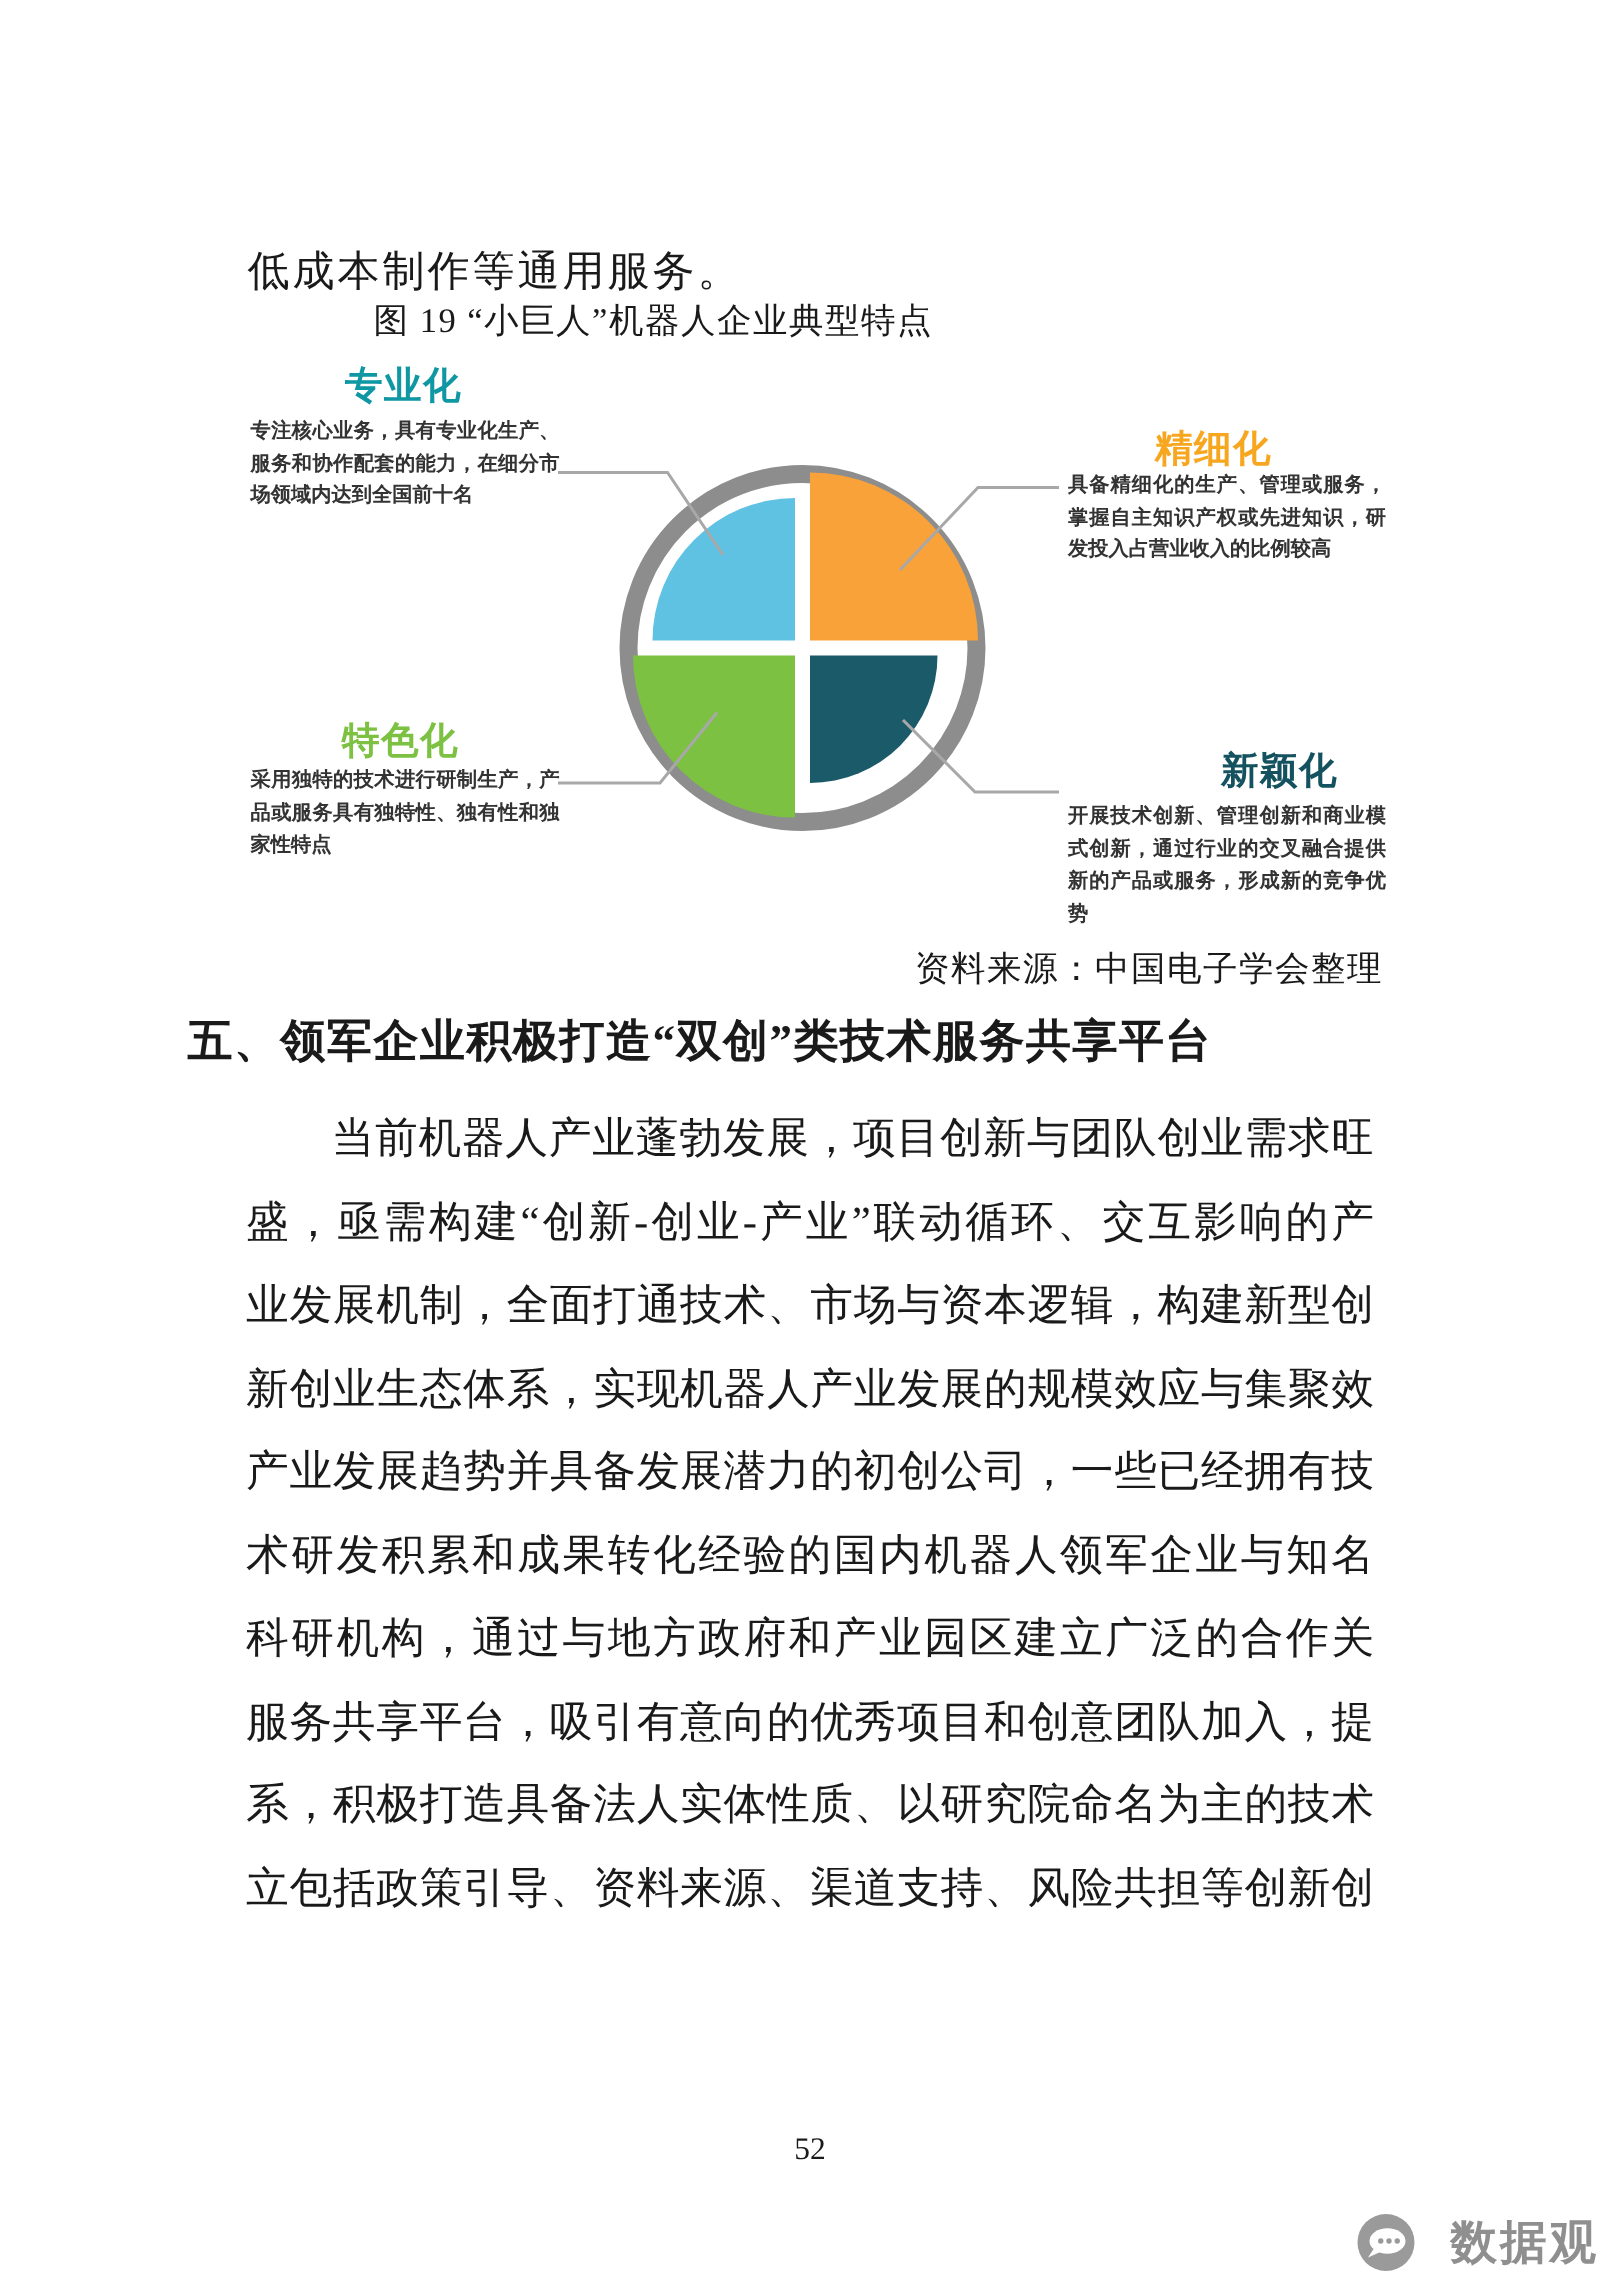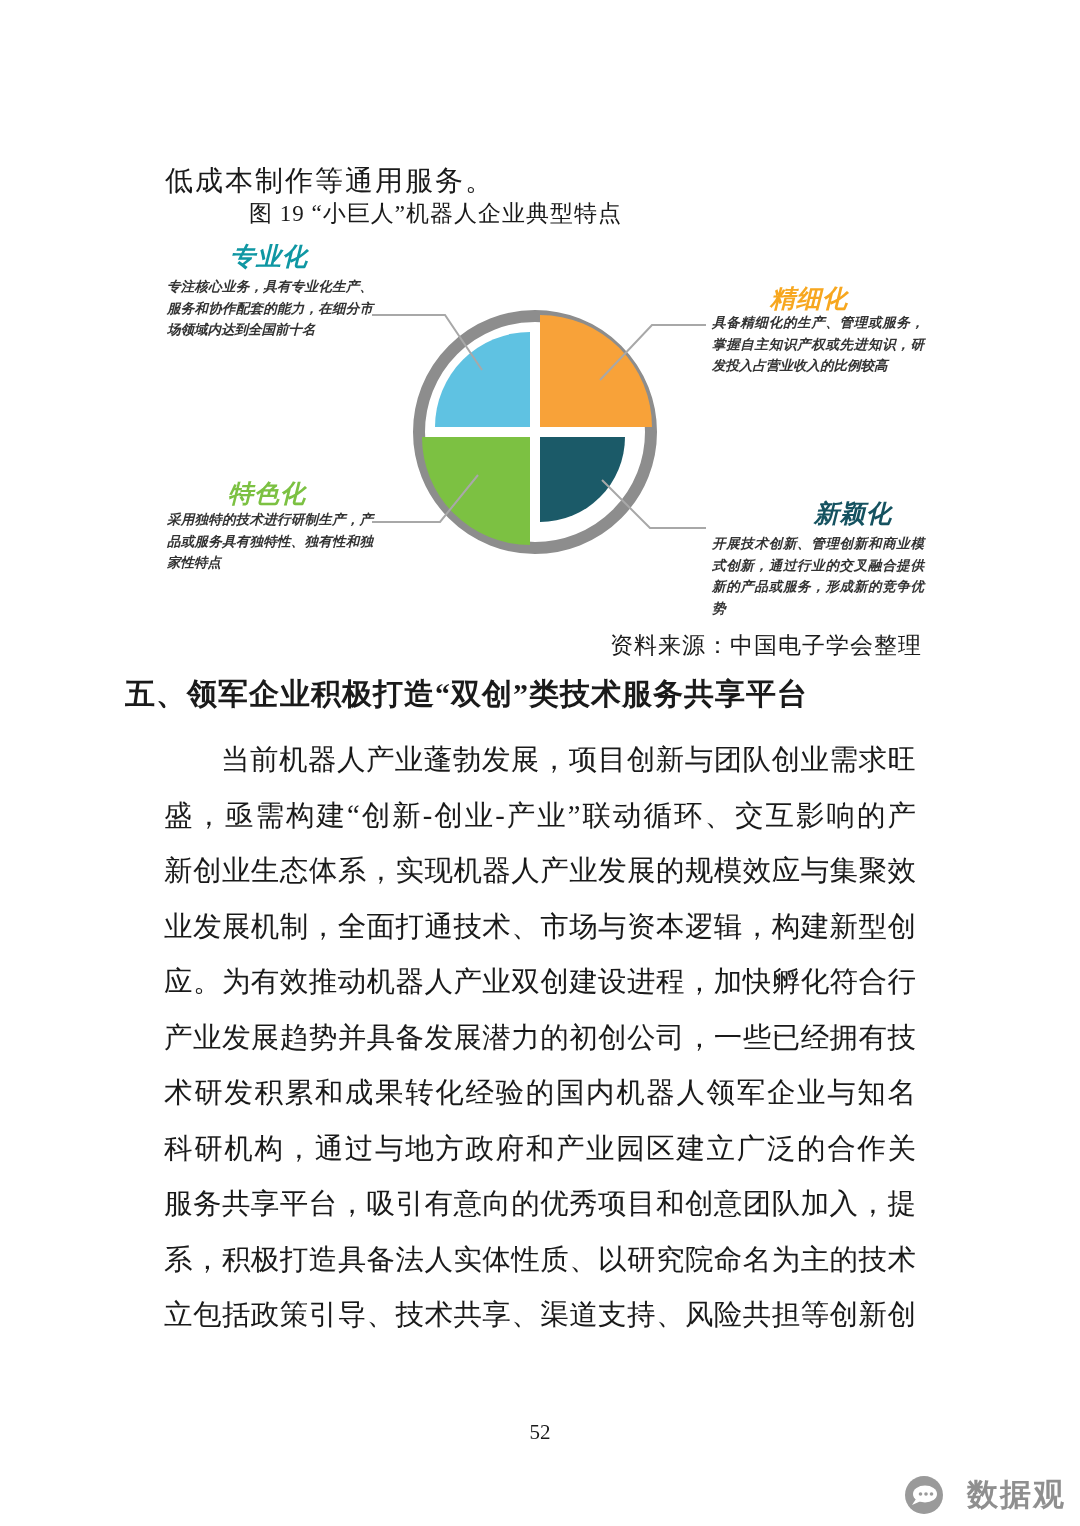--- a/index.html
+++ b/index.html
@@ -13,21 +13,21 @@
   }
   .intro{
     position:absolute;left:165px;top:134px;
     font-size:28px;letter-spacing:2px;
   }
   .caption{
     position:absolute;left:0;top:198px;width:871px;
     text-align:center;font-size:23px;letter-spacing:1px;
   }
   .diagram{
-    position:absolute;left:0;top:230px;width:1080px;height:405px;font-style:italic;
+    position:absolute;left:0;top:230px;width:1080px;height:405px;
   }
   .diagram svg{position:absolute;left:0;top:0;}
   .q-title{
     position:absolute;
     font-family:"Liberation Sans","DejaVu Sans",sans-serif;
     font-weight:bold;font-size:25px;letter-spacing:1px;
   }
   .q-desc{
     position:absolute;
     font-family:"Liberation Sans","DejaVu Sans",sans-serif;
@@ -114,29 +114,28 @@
     <div class="q-desc d-br">开展技术创新、管理创新和商业模式创新，通过行业的交叉融合提供新的产品或服务，形成新的竞争优势</div>
   </div>
 
   <div class="source">资料来源：中国电子学会整理</div>
 
   <h2 class="heading">五、领军企业积极打造“双创”类技术服务共享平台</h2>
 
   <div class="bodytext">
     <div class="bodyline indent">当前机器人产业蓬勃发展，项目创新与团队创业需求旺</div>
     <div class="bodyline">盛，亟需构建“创新-创业-产业”联动循环、交互影响的产</div>
+    <div class="bodyline">业发展机制，全面打通技术、市场与资本逻辑，构建新型创</div>
     <div class="bodyline">新创业生态体系，实现机器人产业发展的规模效应与集聚效</div>
-    <div class="bodyline">业发展机制，全面打通技术、市场与资本逻辑，构建新型创</div>
-    <div class="bodyline">应。为有效推动机器人产业双创建设进程，加快孵化符合行</div>
     <div class="bodyline">产业发展趋势并具备发展潜力的初创公司，一些已经拥有技</div>
     <div class="bodyline">术研发积累和成果转化经验的国内机器人领军企业与知名</div>
     <div class="bodyline">科研机构，通过与地方政府和产业园区建立广泛的合作关</div>
     <div class="bodyline">服务共享平台，吸引有意向的优秀项目和创意团队加入，提</div>
     <div class="bodyline">系，积极打造具备法人实体性质、以研究院命名为主的技术</div>
-    <div class="bodyline">立包括政策引导、技术共享、渠道支持、风险共担等创新创</div>
+    <div class="bodyline">立包括政策引导、资料来源、渠道支持、风险共担等创新创</div>
   </div>
 
   <div class="page-number">52</div>
 
   <div class="watermark">
     <svg width="40" height="40" viewBox="0 0 40 40">
       <circle cx="20" cy="20" r="19" fill="#9a9a9a"></circle>
       <ellipse cx="21" cy="19" rx="12" ry="8.5" fill="#ffffff"></ellipse>
       <path d="M12 24 L8 30 L17 26 Z" fill="#ffffff"></path>
       <circle cx="16.5" cy="19" r="1.8" fill="#9a9a9a"></circle>

